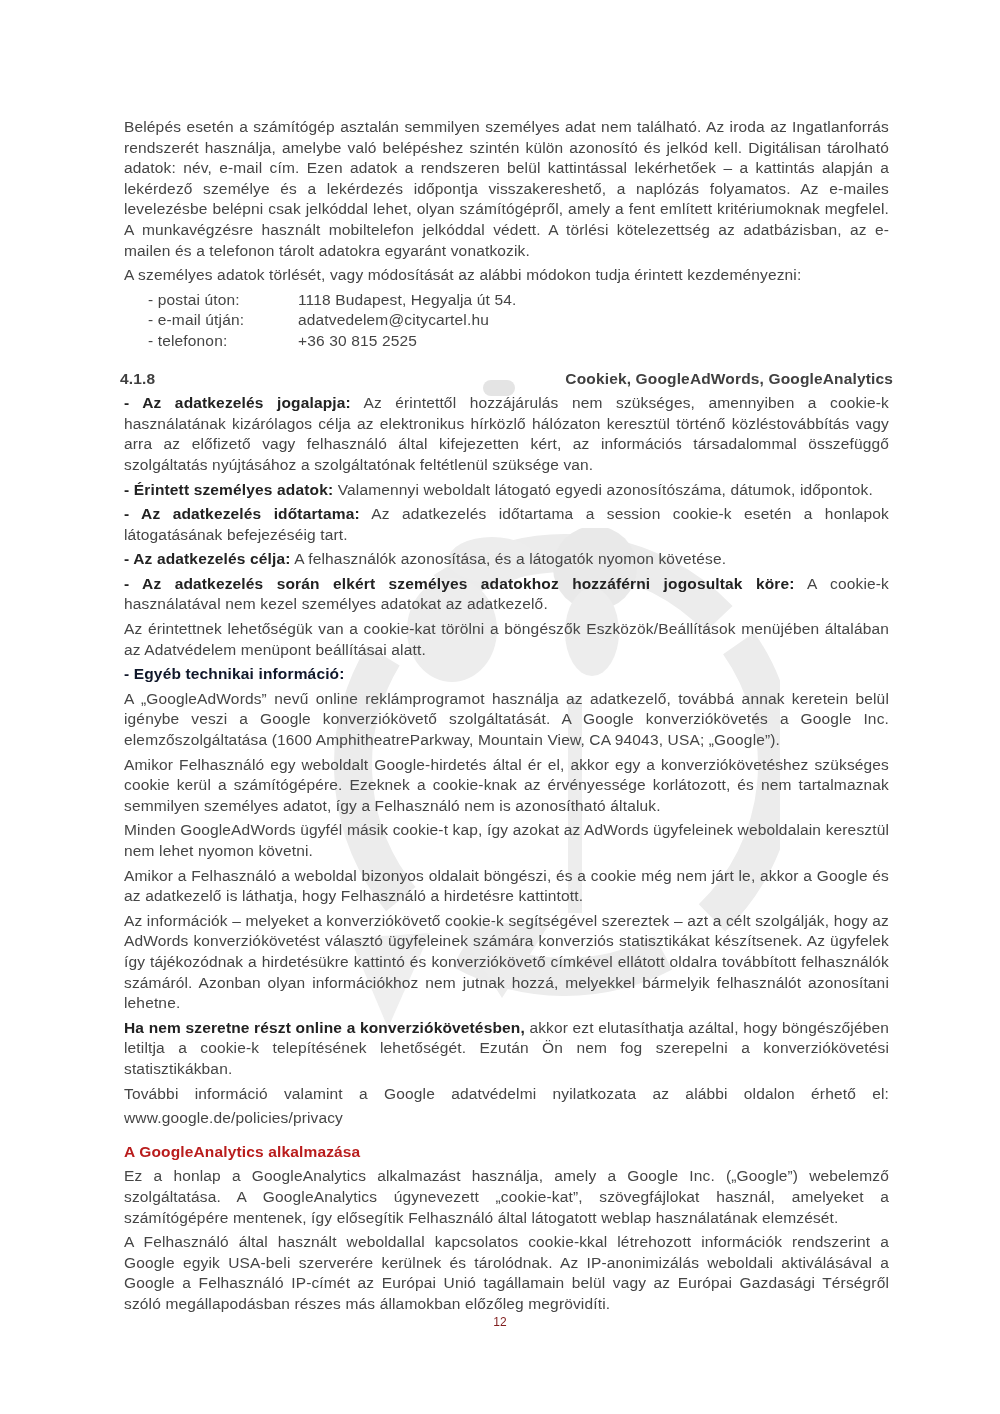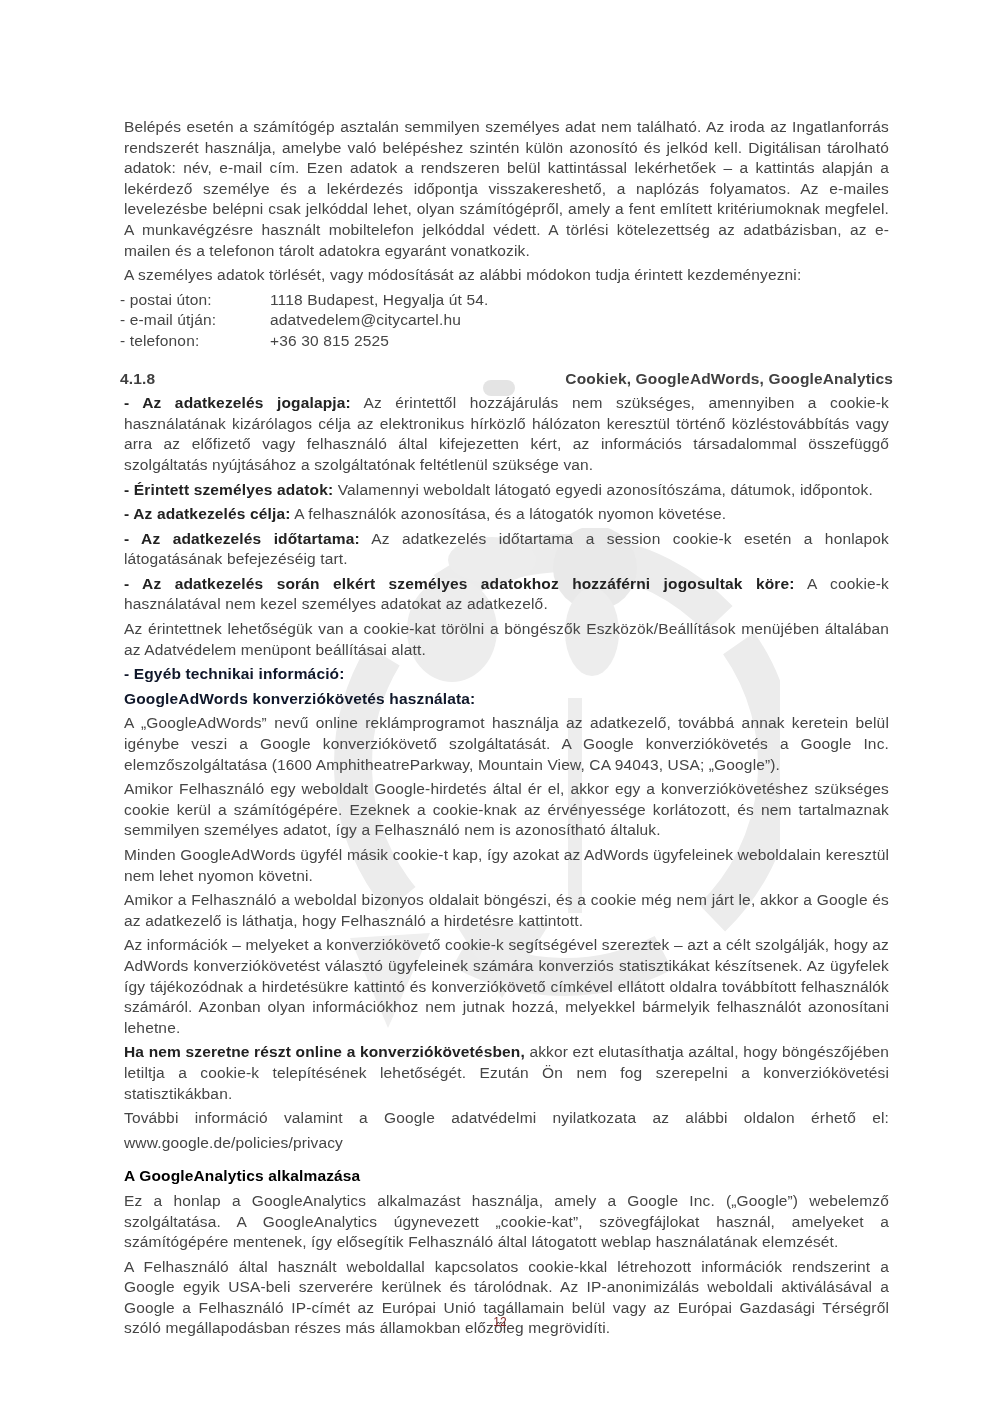--- a/index.html
+++ b/index.html
@@ -37,39 +37,39 @@
     z-index: 1;
     font-size: 15.5px;
     line-height: 20.6px;
     letter-spacing: 0.15px;
   }
   .content p { margin: 4px; }
   .just { text-align: justify; }
   .force-just { text-align: justify; text-align-last: justify; }
   b, .bold { font-weight: bold; color: #222222; }
   .contact-row { display: flex; }
-  .contact-label { width: 150px; flex: 0 0 150px; }
+  .contact-label { width: 150px; flex: 0 0 150px; margin-left: 28px; }
   .section-heading {
     margin: 17px 0 0 0;
     font-size: 15.5px;
     line-height: 20.6px;
     font-weight: bold;
     color: #404040;
     display: flex;
     justify-content: space-between;
   }
   .sec-num { width: 53px; flex: 0 0 53px; }
   .sub-heading {
     font-weight: bold;
     color: #0f172a;
   }
   .analytics-heading {
     margin-top: 13px !important;
     font-weight: bold;
-    color: #000000;
+    color: #b91c1c;
   }
   .page-number {
     position: absolute;
     left: 0;
     top: 1315px;
     width: 100%;
     text-align: center;
     font-size: 12px;
     color: #7f1d1d;
     z-index: 1;
@@ -120,30 +120,29 @@
 
     <h2 class="section-heading">
       <span class="sec-num">4.1.8</span>
       <span class="sec-title">Cookiek, GoogleAdWords, GoogleAnalytics</span>
     </h2>
 
     <p class="just"><b>- Az adatkezelés jogalapja:</b> <span>Az érintettől hozzájárulás nem szükséges, amennyiben a cookie-k használatának kizárólagos célja az elektronikus hírközlő hálózaton keresztül történő közléstovábbítás vagy arra az előfizető vagy felhasználó által kifejezetten kért, az információs társadalommal összefüggő szolgáltatás nyújtásához a szolgáltatónak feltétlenül szüksége van.</span></p>
 
     <p class="just"><b>- Érintett személyes adatok:</b> <span>Valamennyi weboldalt látogató egyedi azonosítószáma, dátumok, időpontok.</span></p>
 
+    <p class="just"><b>- Az adatkezelés időtartama:</b> <span>Az adatkezelés időtartama a session cookie-k esetén a honlapok látogatásának befejezéséig tart.</span></p>
+
     <p class="just"><b>- Az adatkezelés célja:</b> <span>A felhasználók azonosítása, és a látogatók nyomon követése.</span></p>
-
-    <p class="just"><b>- Az adatkezelés időtartama:</b> <span>Az adatkezelés időtartama a session cookie-k esetén a honlapok látogatásának befejezéséig tart.</span></p>
 
     <p class="just"><b>- Az adatkezelés során elkért személyes adatokhoz hozzáférni jogosultak köre:</b> <span>A cookie-k használatával nem kezel személyes adatokat az adatkezelő.</span></p>
 
     <p class="just">Az érintettnek lehetőségük van a cookie-kat törölni a böngészők Eszközök/Beállítások menüjében általában az Adatvédelem menüpont beállításai alatt.</p>
 
     <p class="sub-heading">- Egyéb technikai információ:</p>
-    <p class="sub-heading">GoogleAdWords konverziókövetés használata:</p>
 
     <p class="just">A „GoogleAdWords” nevű online reklámprogramot használja az adatkezelő, továbbá annak keretein belül igénybe veszi a Google konverziókövető szolgáltatását. A Google konverziókövetés a Google Inc. elemzőszolgáltatása (1600 AmphitheatreParkway, Mountain View, CA 94043, USA; „Google”).</p>
     <p class="just">Amikor Felhasználó egy weboldalt Google-hirdetés által ér el, akkor egy a konverziókövetéshez szükséges cookie kerül a számítógépére. Ezeknek a cookie-knak az érvényessége korlátozott, és nem tartalmaznak semmilyen személyes adatot, így a Felhasználó nem is azonosítható általuk.</p>
     <p class="just">Minden GoogleAdWords ügyfél másik cookie-t kap, így azokat az AdWords ügyfeleinek weboldalain keresztül nem lehet nyomon követni.</p>
     <p class="just">Amikor a Felhasználó a weboldal bizonyos oldalait böngészi, és a cookie még nem járt le, akkor a Google és az adatkezelő is láthatja, hogy Felhasználó a hirdetésre kattintott.</p>
     <p class="just">Az információk – melyeket a konverziókövető cookie-k segítségével szereztek – azt a célt szolgálják, hogy az AdWords konverziókövetést választó ügyfeleinek számára konverziós statisztikákat készítsenek. Az ügyfelek így tájékozódnak a hirdetésükre kattintó és konverziókövető címkével ellátott oldalra továbbított felhasználók számáról. Azonban olyan információkhoz nem jutnak hozzá, melyekkel bármelyik felhasználót azonosítani lehetne.</p>
 
     <p class="just"><b>Ha nem szeretne részt online a konverziókövetésben,</b> <span>akkor ezt elutasíthatja azáltal, hogy böngészőjében letiltja a cookie-k telepítésének lehetőségét. Ezután Ön nem fog szerepelni a konverziókövetési statisztikákban.</span></p>
 
     <p class="force-just">További információ valamint a Google adatvédelmi nyilatkozata az alábbi oldalon érhető el:</p>

